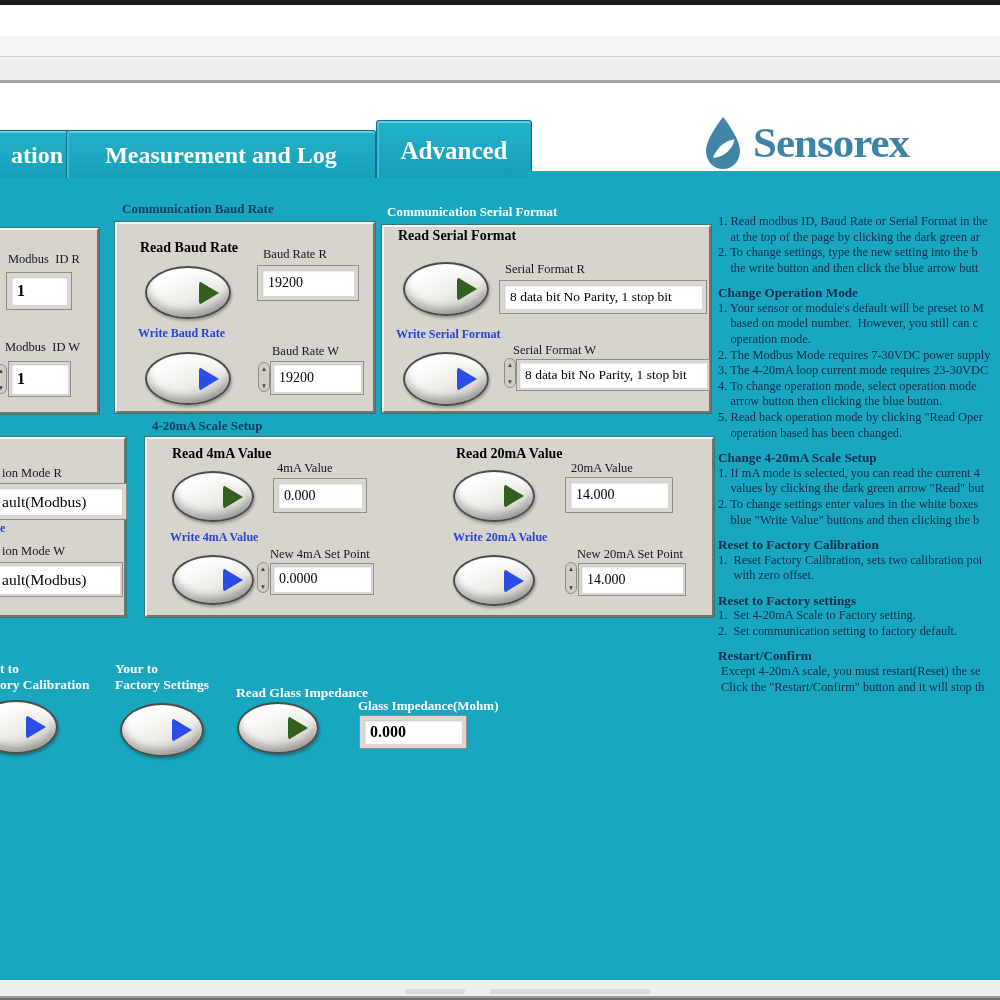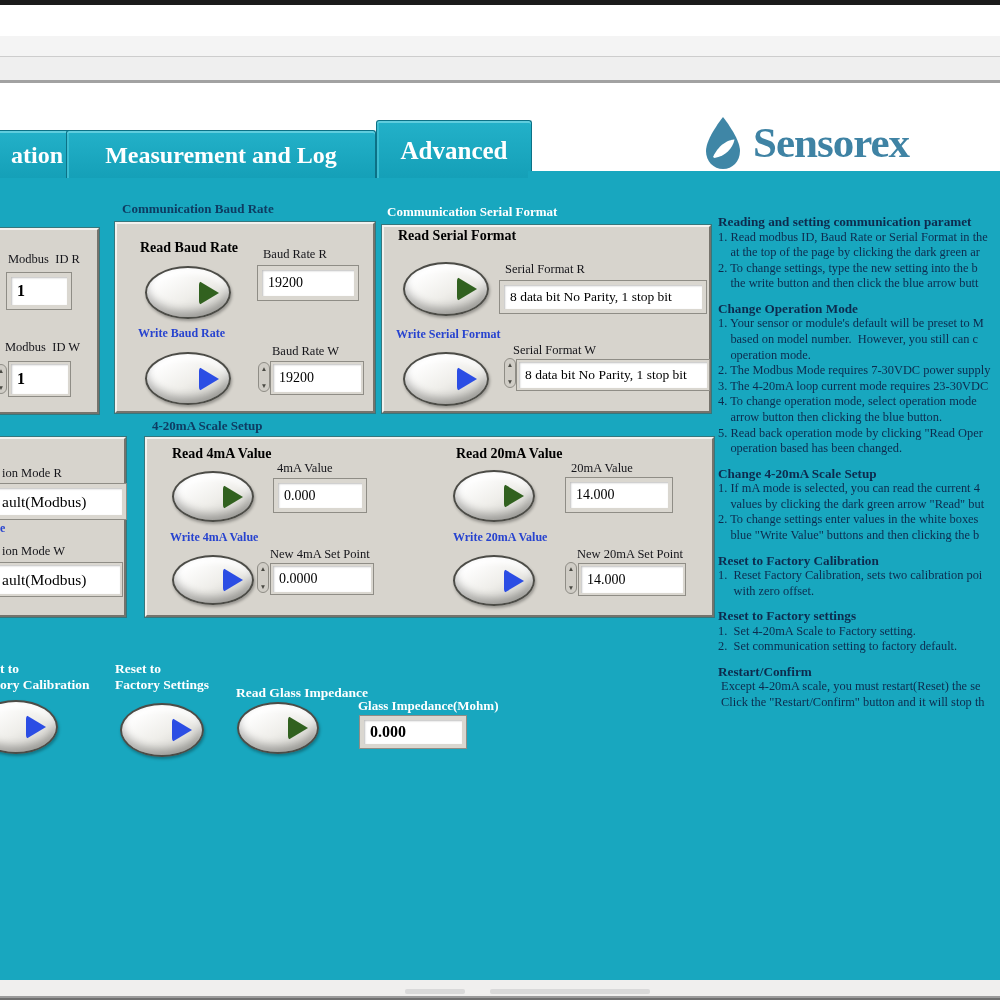--- a/index.html
+++ b/index.html
@@ -208,38 +208,37 @@
   <div class="field ctrl v17" style="left:579px;top:564px;width:96px;height:27px;">
     <span>14.000</span>
   </div>
 
   <div class="blabel" style="left:0px;top:661px;">t to</div>
   <div class="blabel" style="left:0px;top:677px;">ory Calibration</div>
   <div class="lvbtn" style="left:-26px;top:700px;width:80px;height:50px;">
     <div class="arrow blue"></div>
   </div>
 
-  <div class="blabel" style="left:115px;top:661px;">Reset to</div>
+  <div class="blabel" style="left:115px;top:661px;">Your to</div>
   <div class="blabel" style="left:115px;top:677px;">Factory Settings</div>
   <div class="lvbtn" style="left:120px;top:703px;width:80px;height:50px;">
     <div class="arrow blue"></div>
   </div>
 
   <div class="blabel" style="left:236px;top:685px;">Read Glass Impedance</div>
   <div class="lvbtn" style="left:237px;top:702px;width:78px;height:48px;">
     <div class="arrow green"></div>
   </div>
 
   <div class="blabel" style="left:358px;top:698px;font-size:13px;">Glass Impedance(Mohm)</div>
   <div class="field ind vbold" style="left:360px;top:716px;width:92px;height:24px;">
     <span>0.000</span>
   </div>
 
   <div class="help">
-    <div class="h">Reading and setting communication paramet</div>
     <div class="t">1. Read modbus ID, Baud Rate or Serial Format in the</div>
     <div class="t">    at the top of the page by clicking the dark green ar</div>
     <div class="t">2. To change settings, type the new setting into the b</div>
     <div class="t">    the write button and then click the blue arrow butt</div>
     <div class="h">Change Operation Mode</div>
     <div class="t">1. Your sensor or module's default will be preset to M</div>
     <div class="t">    based on model number.  However, you still can c</div>
     <div class="t">    operation mode.</div>
     <div class="t">2. The Modbus Mode requires 7-30VDC power supply</div>
     <div class="t">3. The 4-20mA loop current mode requires 23-30VDC</div>

